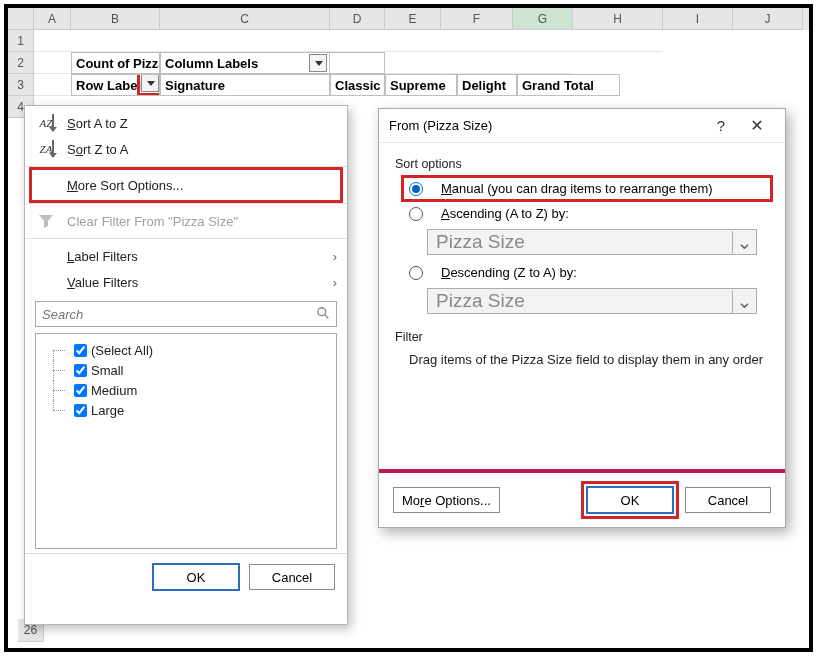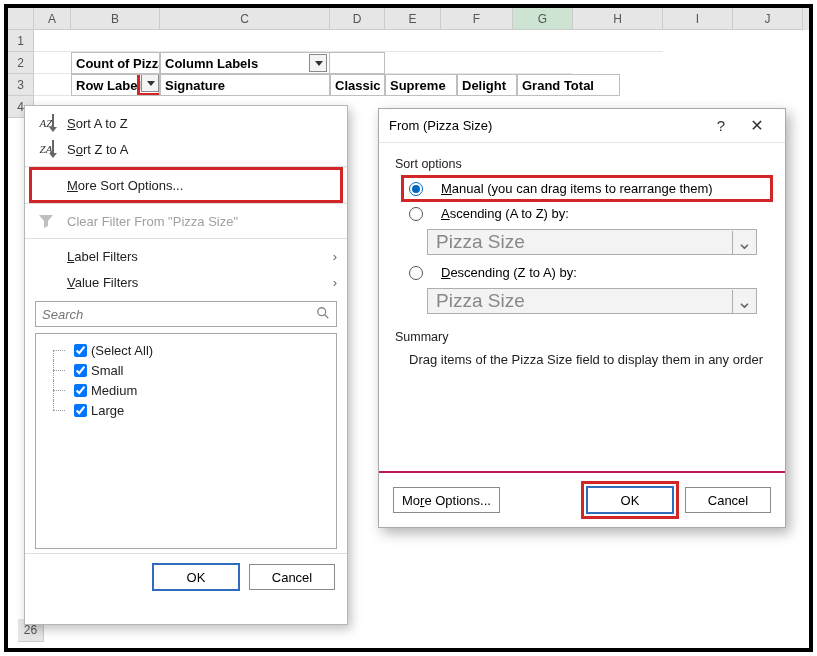--- a/index.html
+++ b/index.html
@@ -336,21 +336,21 @@
     margin: 8px 0 0 14px;
     font-size: 13px;
     color: #222;
   }
   .dlg-footer {
     display: flex;
     gap: 10px;
     justify-content: flex-end;
     align-items: center;
     padding: 12px 14px;
-    border-top: 2px solid #be185d;
+    border-top: 4px solid #be185d;
   }
   .dlg-footer .spacer { flex: 1 1 auto; }
 
   
   .bottom-row {
     position: absolute;
     bottom: 6px;
     left: 10px;
     display: flex;
     align-items: center;
@@ -533,21 +533,21 @@
 
       <div class="opt-row">
         <span class="radio"></span>
         <label><u>D</u>escending (Z to A) by:</label>
       </div>
       <div class="dropdown">
         <span class="dd-text">Pizza Size</span>
         <span class="dd-arrow">⌄</span>
       </div>
 
-      <div class="group-label" style="margin-top:16px">Summary</div>
+      <div class="group-label" style="margin-top:16px">Filter</div>
       <div class="summary-text">Drag items of the Pizza Size field to display them in any order</div>
     </div>
     <div class="dlg-footer">
       <button class="btn" style="min-width:104px">Mo<u>r</u>e Options...</button>
       <div class="spacer"></div>
       <span class="hi-red" style="display:inline-flex; padding:2px;">
         <button class="btn primary">OK</button>
       </span>
       <button class="btn">Cancel</button>
     </div>

